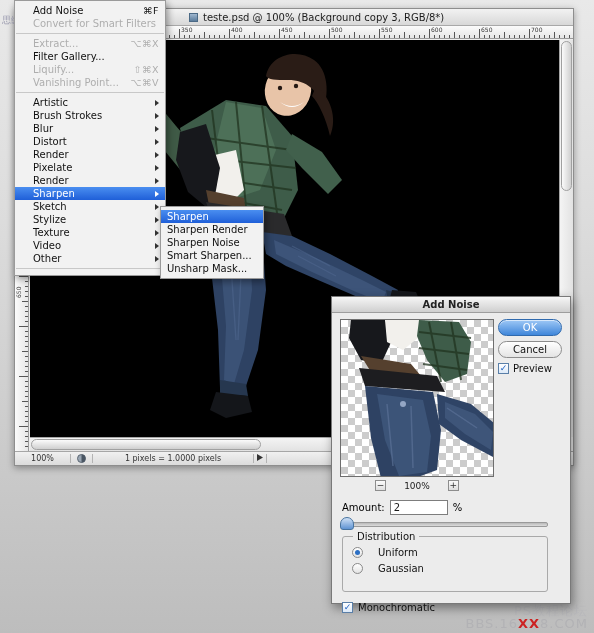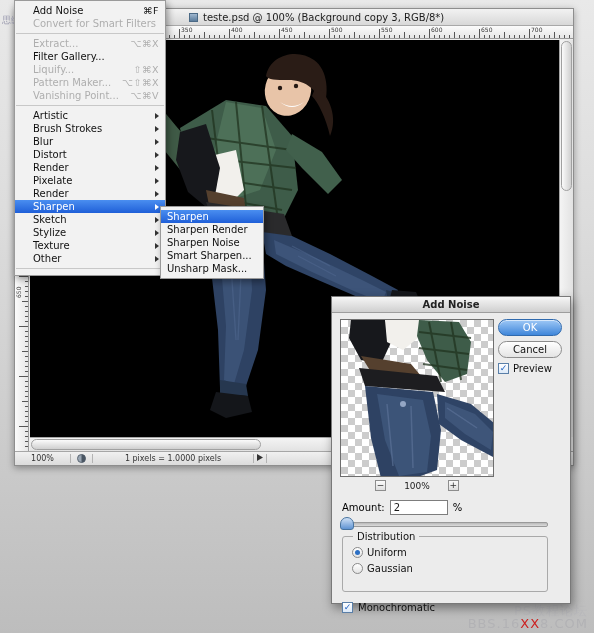--- a/index.html
+++ b/index.html
@@ -25,21 +25,21 @@
     font-family: "DejaVu Sans", sans-serif;
   }
   .wm-top .cn { color:#9c9cb0; letter-spacing:0; }
   .wm-bottom {
     position: absolute; right: 6px; bottom: 2px;
     text-align: right; line-height: 1.05;
     font-family: "DejaVu Sans", sans-serif;
   }
   .wm-bottom .l1 { font-size: 13px; color: #b9b9bc; letter-spacing:1px;}
   .wm-bottom .l2 { font-size: 13px; color: #b2b2b5; letter-spacing:1px;}
-  .wm-bottom .l2 .hl { color:#cc2222; font-weight:normal; }
+  .wm-bottom .l2 .hl { color:#cc2222; font-weight:bold; }
 
   
   .doc-window {
     position: absolute; left: 14px; top: 8px;
     width: 560px; height: 458px;
     background: #ededed;
     border: 1px solid #8e8e8e;
     box-shadow: 0 2px 7px rgba(0,0,0,.35);
   }
   .doc-titlebar {
@@ -247,21 +247,21 @@
   .group-box {
     margin: 9px 2px 0 2px; width: 206px; height: 56px;
     border:1px solid #a9a9a9; border-radius:3px;
     position:relative; padding: 10px 0 0 9px;
     background:#ececec;
   }
   .group-legend {
     position:absolute; top:-6px; left:10px; background:#ececec;
     padding: 0 4px; font-size:10px; color:#111;
   }
-  .radio-row { display:flex; align-items:center; gap:4px; font-size:10px; color:#111; margin-bottom:5px;}
+  .radio-row { display:flex; align-items:center; gap:15px; font-size:10px; color:#111; margin-bottom:5px;}
   .radio {
     width:11px;height:11px;border-radius:50%;border:1px solid #8a8a8a;
     background:linear-gradient(180deg,#ffffff,#e3e3e3);
     display:flex;align-items:center;justify-content:center;
   }
   .radio .dot { width:5px;height:5px;border-radius:50%;background:#2b6fc4; }
   .mono-row { display:flex; align-items:center; gap:5px; font-size:10px; color:#111;
               margin: 10px 0 0 2px; }
 </style>
 </head>
@@ -604,24 +604,20 @@
         <span class="sc">⌥⌘X</span>
       </div>
       <div class="mi">
         <span>Filter Gallery...</span>
       </div>
       <div class="mi disabled">
         <span>Liquify...</span>
         <span class="sc">⇧⌘X</span>
       </div>
       <div class="mi disabled">
-        <span>Pattern Maker...</span>
-        <span class="sc">⌥⇧⌘X</span>
-      </div>
-      <div class="mi disabled">
         <span>Vanishing Point...</span>
         <span class="sc">⌥⌘V</span>
       </div>
       <div class="msep"></div>
       <div class="mi">
         <span>Artistic</span>
         <span class="arr"></span>
       </div>
       <div class="mi">
         <span>Brush Strokes</span>
@@ -654,20 +650,24 @@
       <div class="mi">
         <span>Sketch</span>
         <span class="arr"></span>
       </div>
       <div class="mi">
         <span>Stylize</span>
         <span class="arr"></span>
       </div>
       <div class="mi">
         <span>Texture</span>
+        <span class="arr"></span>
+      </div>
+      <div class="mi">
+        <span>Video</span>
         <span class="arr"></span>
       </div>
       <div class="mi">
         <span>Other</span>
         <span class="arr"></span>
       </div>
       <div class="msep"></div>
     </div>
 
   <div class="submenu" id="sharpen-submenu">

